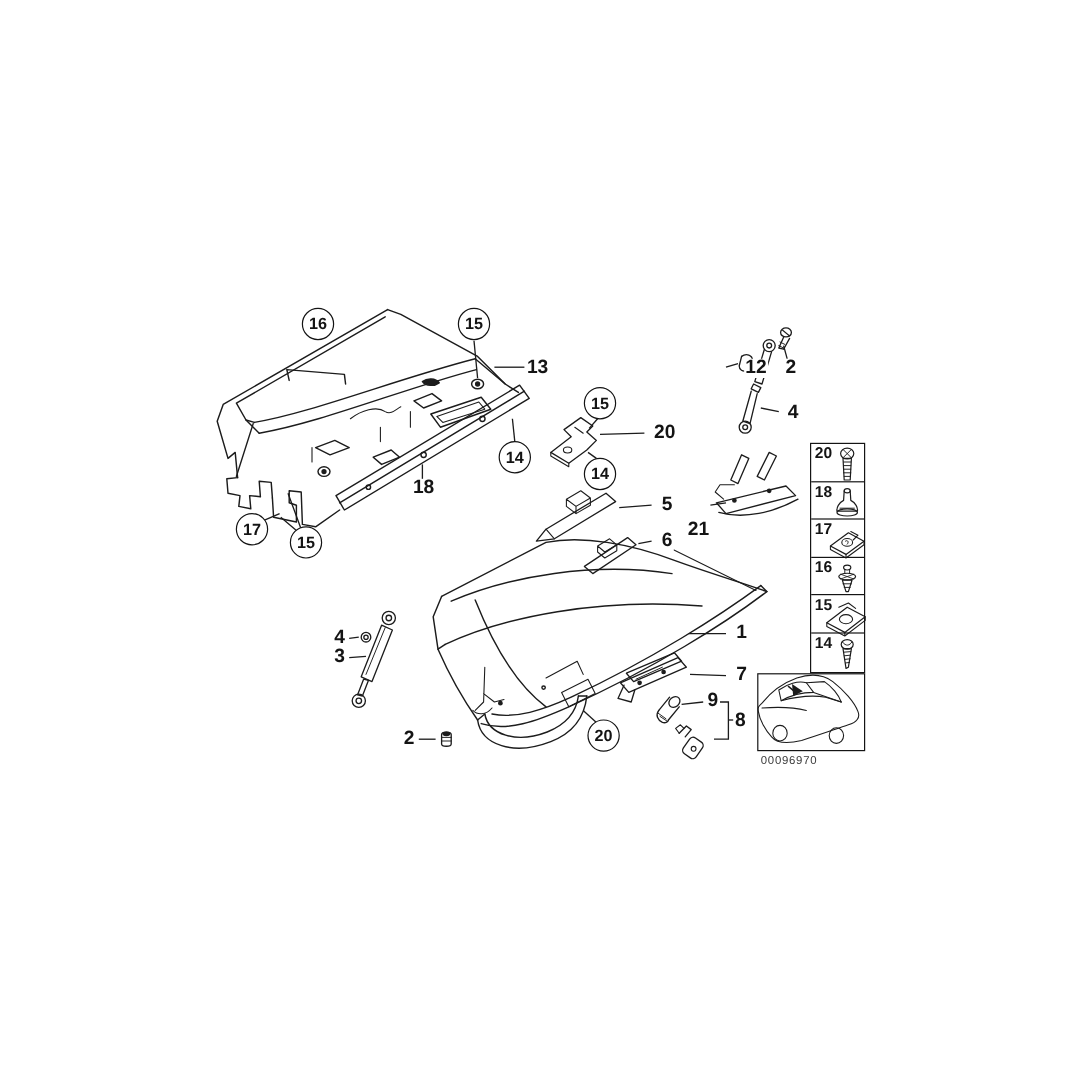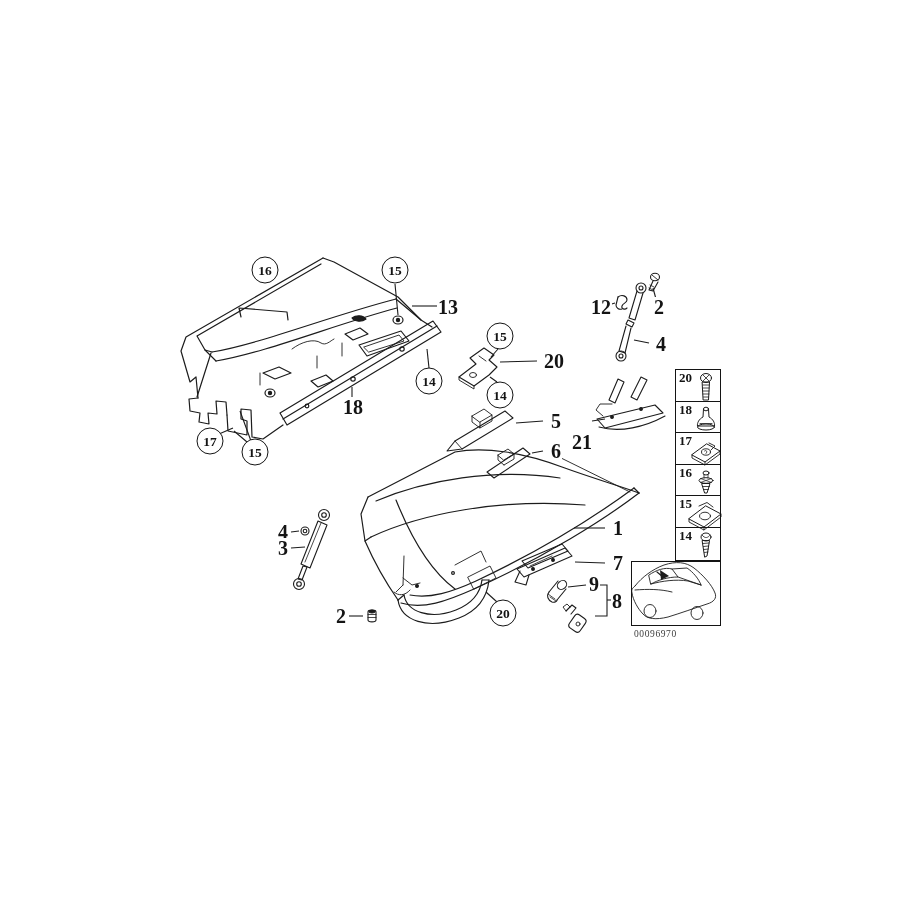--- a/index.html
+++ b/index.html
@@ -1,25 +1,25 @@
 <!DOCTYPE html>
 <html><head>
 <meta charset="utf-8">
 <style>
   html,body{margin:0;padding:0;background:#ffffff;}
   .stage{position:relative;width:900px;height:900px;background:#ffffff;overflow:hidden;
-         font-family:Liberation Serif, serif;}
+         font-family:Liberation Sans, sans-serif;}
   .stage svg{position:absolute;left:0;top:0;}
   
   .co-c{position:absolute;width:27px;height:27px;border:1.7px solid #141414;border-radius:50%;
         background:#fff;display:flex;align-items:center;justify-content:center;
         font-weight:bold;font-size:13.5px;color:#141414;transform:translate(-50%,-50%);
         box-sizing:border-box;z-index:3;}
   
-  .co-p{position:absolute;transform:translate(-50%,-50%);font-weight:bold;font-size:20px;
+  .co-p{position:absolute;transform:translate(-50%,-50%);font-weight:bold;font-size:16px;
         color:#141414;background:#fff;padding:0 1px;z-index:3;line-height:1;}
   
   .legend{position:absolute;left:675px;top:369px;width:46px;height:192px;
           border:1.6px solid #141414;box-sizing:border-box;z-index:2;background:transparent;}
   .legend .cell{position:relative;width:100%;height:31.6px;border-bottom:1px solid #141414;
           box-sizing:border-box;background:transparent;}
   .legend .cell:last-child{border-bottom:none;}
   .legend .num{position:absolute;left:3px;top:1px;font-weight:bold;font-size:13px;color:#141414;line-height:1.1;}
   .carbox{position:absolute;left:631px;top:561px;width:90px;height:65px;
           border:1.4px solid #141414;box-sizing:border-box;z-index:2;background:transparent;}
@@ -246,21 +246,21 @@
   <div class="co-c" style="left:395px;top:270px">15</div>
   <div class="co-c" style="left:429px;top:381px">14</div>
   <div class="co-c" style="left:210px;top:441px">17</div>
   <div class="co-c" style="left:255px;top:452px">15</div>
   <div class="co-c" style="left:500px;top:336px">15</div>
   <div class="co-c" style="left:500px;top:395px">14</div>
   <div class="co-c" style="left:503px;top:613px">20</div>
 
   <div class="co-p" style="left:448px;top:307px">13</div>
   <div class="co-p" style="left:353px;top:407px">18</div>
-  <div class="co-p" style="left:601px;top:307px">12</div>
+  <div class="co-p" style="left:630px;top:307px">12</div>
   <div class="co-p" style="left:659px;top:307px">2</div>
   <div class="co-p" style="left:661px;top:344px">4</div>
   <div class="co-p" style="left:554px;top:361px">20</div>
   <div class="co-p" style="left:556px;top:421px">5</div>
   <div class="co-p" style="left:582px;top:442px">21</div>
   <div class="co-p" style="left:556px;top:451px">6</div>
   <div class="co-p" style="left:618px;top:528px">1</div>
   <div class="co-p" style="left:618px;top:563px">7</div>
   <div class="co-p" style="left:594px;top:584px">9</div>
   <div class="co-p" style="left:617px;top:601px">8</div>

